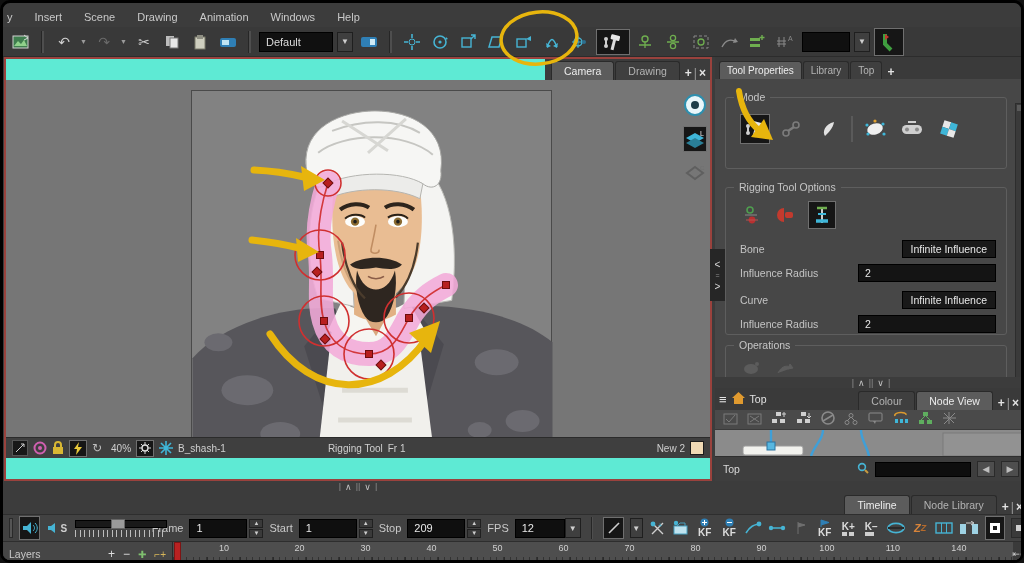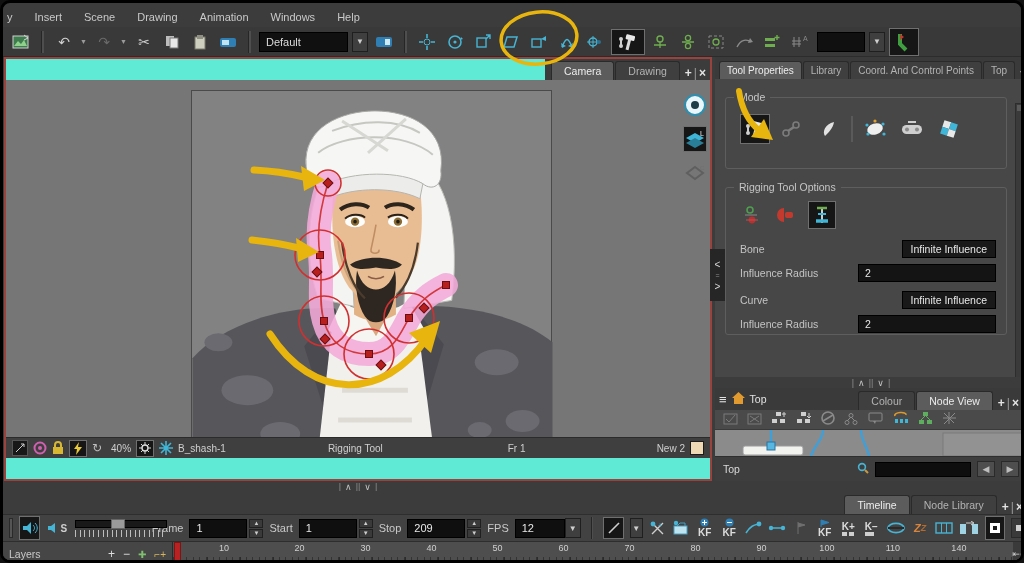--- a/index.html
+++ b/index.html
@@ -161,21 +161,21 @@
           <rect x="5" y="1" width="6" height="4" fill="#8f8f83"></rect>
         </svg>
     </span>
     <span class="tbi">
       <svg width="18" height="14">
           <rect x="1" y="3" width="16" height="9" rx="2" fill="#2f7fb5"></rect>
           <rect x="3" y="5" width="7" height="5" fill="#bfe3f2"></rect>
         </svg>
     </span>
     <span class="tsep"></span>
-    <span class="dd" style="width:89px;">Default</span>
+    <span class="dd" style="width:74px;">Default</span>
     <span class="ddbtn">▼</span>
     <span class="tbi">
       <svg width="18" height="14">
           <rect x="1" y="2" width="16" height="10" rx="2" fill="#2f7fb5"></rect>
           <rect x="10" y="4" width="5" height="6" fill="#cfeaf5"></rect>
         </svg>
     </span>
     <span class="tsep"></span>
     <span class="tbi cy">
       <svg width="18" height="18">
@@ -396,21 +396,21 @@
               <path d="M6 0v3 M6 9v3 M0 6h3 M9 6h3 M2 2l2 2 M8 8l2 2 M10 2 8 4 M4 8 2 10" stroke="#dadada"></path>
             </svg>
         </span>
         <span class="ico">
           <svg width="14" height="14">
               <path d="M7 0v14 M0 7h14 M2 2l10 10 M12 2 2 12" stroke="#3fb6d8" stroke-width="1.6"></path>
             </svg>
         </span>
         <span>B_shash-1</span>
         <span style="margin-left:97px;">Rigging Tool</span>
-        <span style="margin-left:120px;">Fr 1</span>
+        <span style="">Fr 1</span>
         <span style="margin-left:auto;">New 2</span>
         <span class="swatch" style="background:#efd9b4;"></span>
       </div>
     </div>
   </div>
 
   <div class="abs h-split" style="left:1px;top:478px;width:708px;">
     <span class="pipe">|</span>
       <span>∧</span>
       <span class="pipe">||</span>
@@ -421,21 +421,20 @@
   <div class="abs v-split">
     <span>&lt;</span>
     <span style="font-size:7px;color:#8f8f8f;">=</span>
     <span>&gt;</span>
   </div>
 
   <div class="abs right-col">
     <div class="tp-tabs">
       <span class="tab active">Tool Properties</span>
       <span class="tab">Library</span>
-      <span class="tab">Coord. And Control Points</span>
       <span class="tab">Top</span>
       <span class="tabbtns">
         <span>+</span>
 
       </span>
     </div>
 
     <div class="tp-content">
 
       <div class="gbox" style="left:10px;top:18px;width:282px;height:72px;">
@@ -531,20 +530,36 @@
         <div class="row" style="justify-content:space-between;padding:9px 10px 0 14px;">
           <span class="prop-label">Curve</span>
           <span class="dbtn">Infinite Influence</span>
         </div>
         <div class="row" style="justify-content:space-between;padding:6px 10px 0 14px;">
           <span class="prop-label">Influence Radius</span>
           <span class="dinput" style="width:138px;">2</span>
         </div>
       </div>
 
+      <div class="gbox" style="left:10px;top:266px;width:282px;height:52px;">
+        <span class="gtitle">Operations</span>
+        <div class="row" style="gap:14px;padding:14px 0 0 16px;">
+          <span class="ico">
+            <svg width="20" height="16">
+                <ellipse cx="9" cy="9" rx="7" ry="5" fill="#5c5c5c"></ellipse>
+                <circle cx="15" cy="4" r="2" fill="#5c5c5c"></circle>
+              </svg>
+          </span>
+          <span class="ico">
+            <svg width="20" height="16">
+                <path d="M2 13 C6 5 12 5 16 8 M14 4l3 4-5 1z" stroke="#5c5c5c" fill="#5c5c5c"></path>
+              </svg>
+          </span>
+        </div>
+      </div>
 
       <div class="vscroll"></div>
     </div>
 
     <div class="h-split" style="position:absolute;left:0;top:320px;width:100%;">
       <span class="pipe">|</span>
         <span>∧</span>
         <span class="pipe">||</span>
         <span>∨</span>
         <span class="pipe">|</span>

